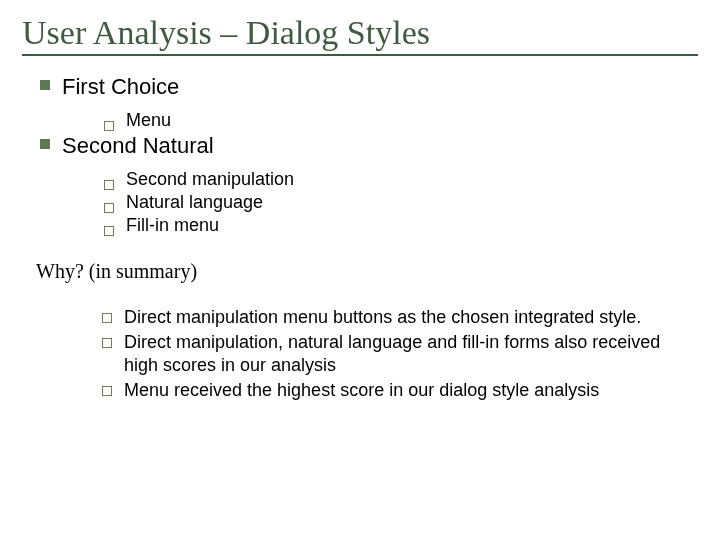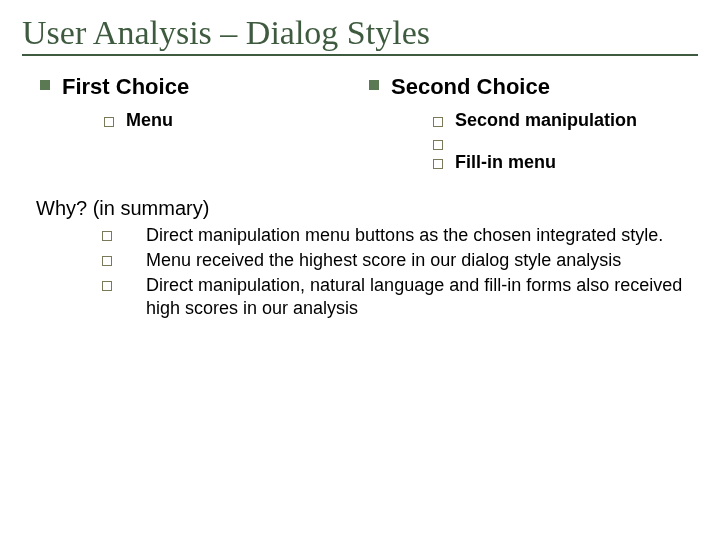--- a/index.html
+++ b/index.html
@@ -25,44 +25,44 @@
     font-weight: 400;
   }
   .rule {
     height: 2px;
     background: #3f5b3f;
     margin: 2px 0 18px 0;
     width: 100%;
   }
   .columns {
     display: flex;
+    flex-direction: column;
     justify-content: space-between;
     margin: 0 0 22px 18px;
-    font-weight: bold;
   }
   .col {
     flex: 1 1 0;
   }
   .h2 {
     display: flex;
     align-items: flex-start;
     font-size: 22px;
     margin: 0 0 10px 0;
   }
   .h2 .marker-green {
     margin-top: 6px;
     margin-right: 12px;
   }
   .sub1 {
     margin: 0 0 0 24px;
     font-size: 18px;
   }
   .sub1 li {
     display: flex;
-    align-items: flex-start;
+    align-items: flex-end;
     margin: 2px 0;
   }
   .marker-green {
     display: inline-block;
     width: 10px;
     height: 10px;
     background: #5b7a54;
     flex: 0 0 10px;
   }
   .marker-sq {
@@ -70,33 +70,33 @@
     width: 8px;
     height: 8px;
     border: 1px solid #7a7a5a;
     background: transparent;
     margin-top: 7px;
     margin-right: 12px;
     flex: 0 0 8px;
   }
   .why {
     font-size: 20px;
-    margin: 0 0 4px 14px;
+    margin: 0 0 23px 14px;
+    font-family: Liberation Serif, serif;
   }
   .why-list {
     margin: 0 0 0 40px;
     font-size: 18px;
     max-width: 630px;
   }
   .why-list li {
     display: flex;
     align-items: flex-start;
     margin: 2px 0;
     line-height: 1.28;
-    gap: 22px;
   }
   .why-list .txt {
     flex: 1 1 auto;
   }
 </style>
 </head>
 <body>
 
 <div class="slide">
 
@@ -114,49 +114,50 @@
         <li>
           <span class="marker-sq"></span>
           <span>Menu</span>
         </li>
       </ul>
     </div>
 
     <div class="col">
       <div class="h2">
         <span class="marker-green"></span>
-        <span>Second Choice</span>
+        <span>Second Natural</span>
       </div>
       <ul class="sub1">
         <li>
           <span class="marker-sq"></span>
           <span>Second manipulation</span>
         </li>
         <li>
           <span class="marker-sq"></span>
+          <span>Natural language</span>
         </li>
         <li>
           <span class="marker-sq"></span>
           <span>Fill-in menu</span>
         </li>
       </ul>
     </div>
 
   </div>
 
   <div class="why">Why? (in summary)</div>
 
   <ul class="why-list">
     <li>
       <span class="marker-sq"></span>
       <span class="txt">Direct manipulation menu buttons as the chosen integrated style.</span>
     </li>
     <li>
       <span class="marker-sq"></span>
-      <span class="txt">Menu received the highest score in our dialog style analysis</span>
+      <span class="txt">Direct manipulation, natural language and fill-in forms also received high scores in our analysis</span>
     </li>
     <li>
       <span class="marker-sq"></span>
-      <span class="txt">Direct manipulation, natural language and fill-in forms also received high scores in our analysis</span>
+      <span class="txt">Menu received the highest score in our dialog style analysis</span>
     </li>
   </ul>
 
 </div>
 
 </body></html>

